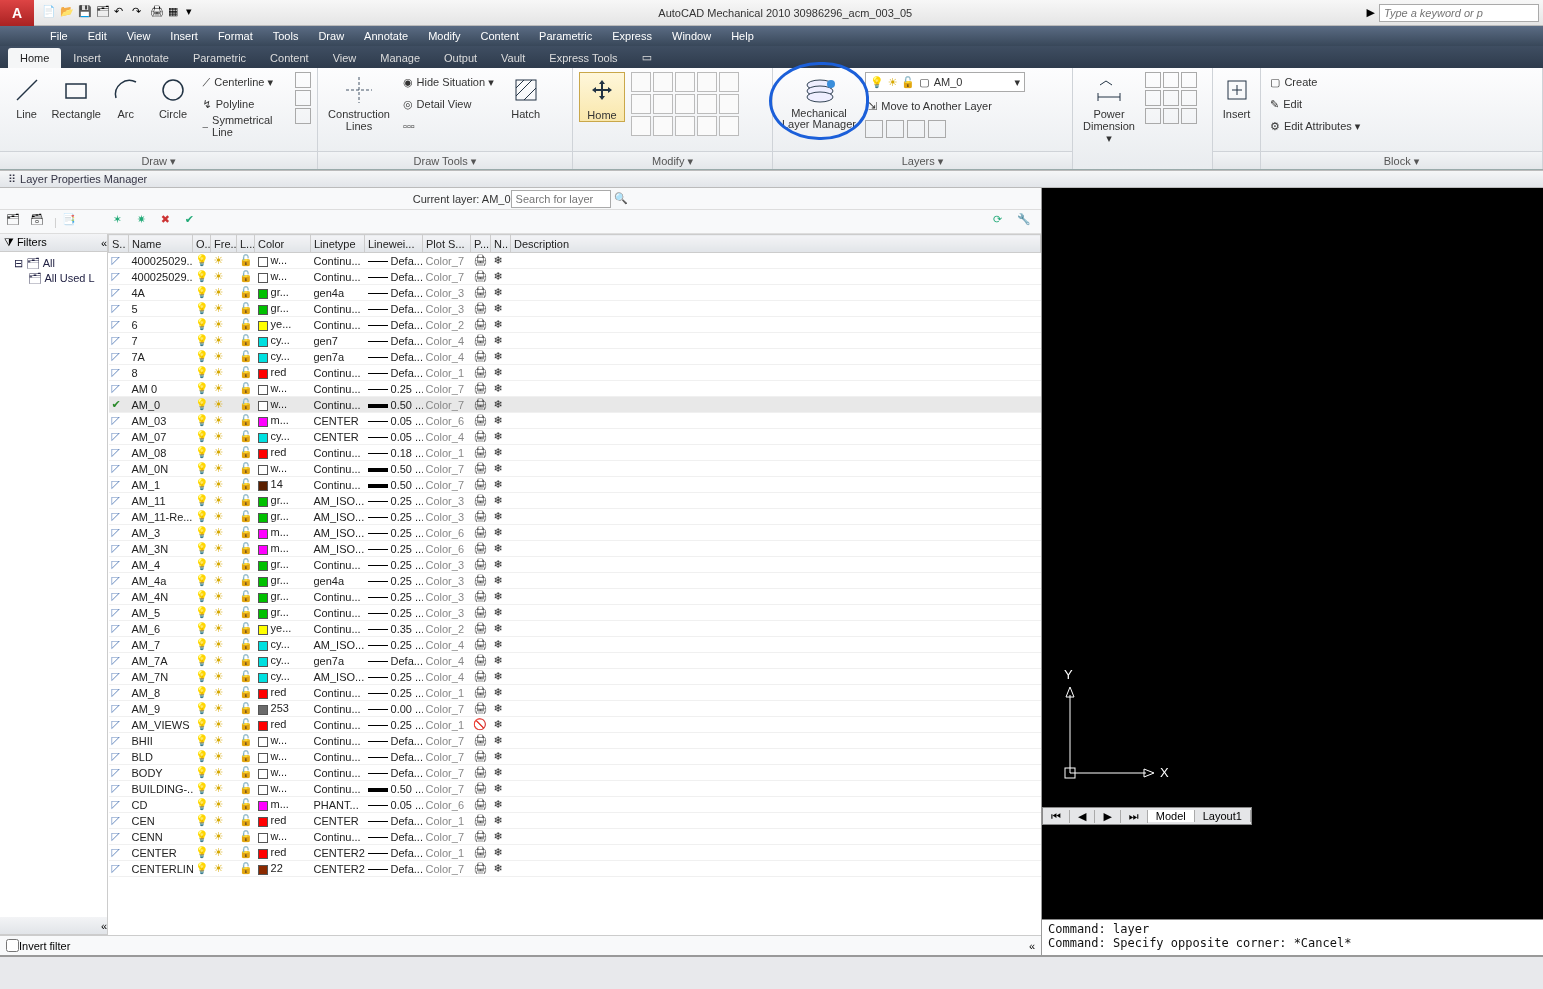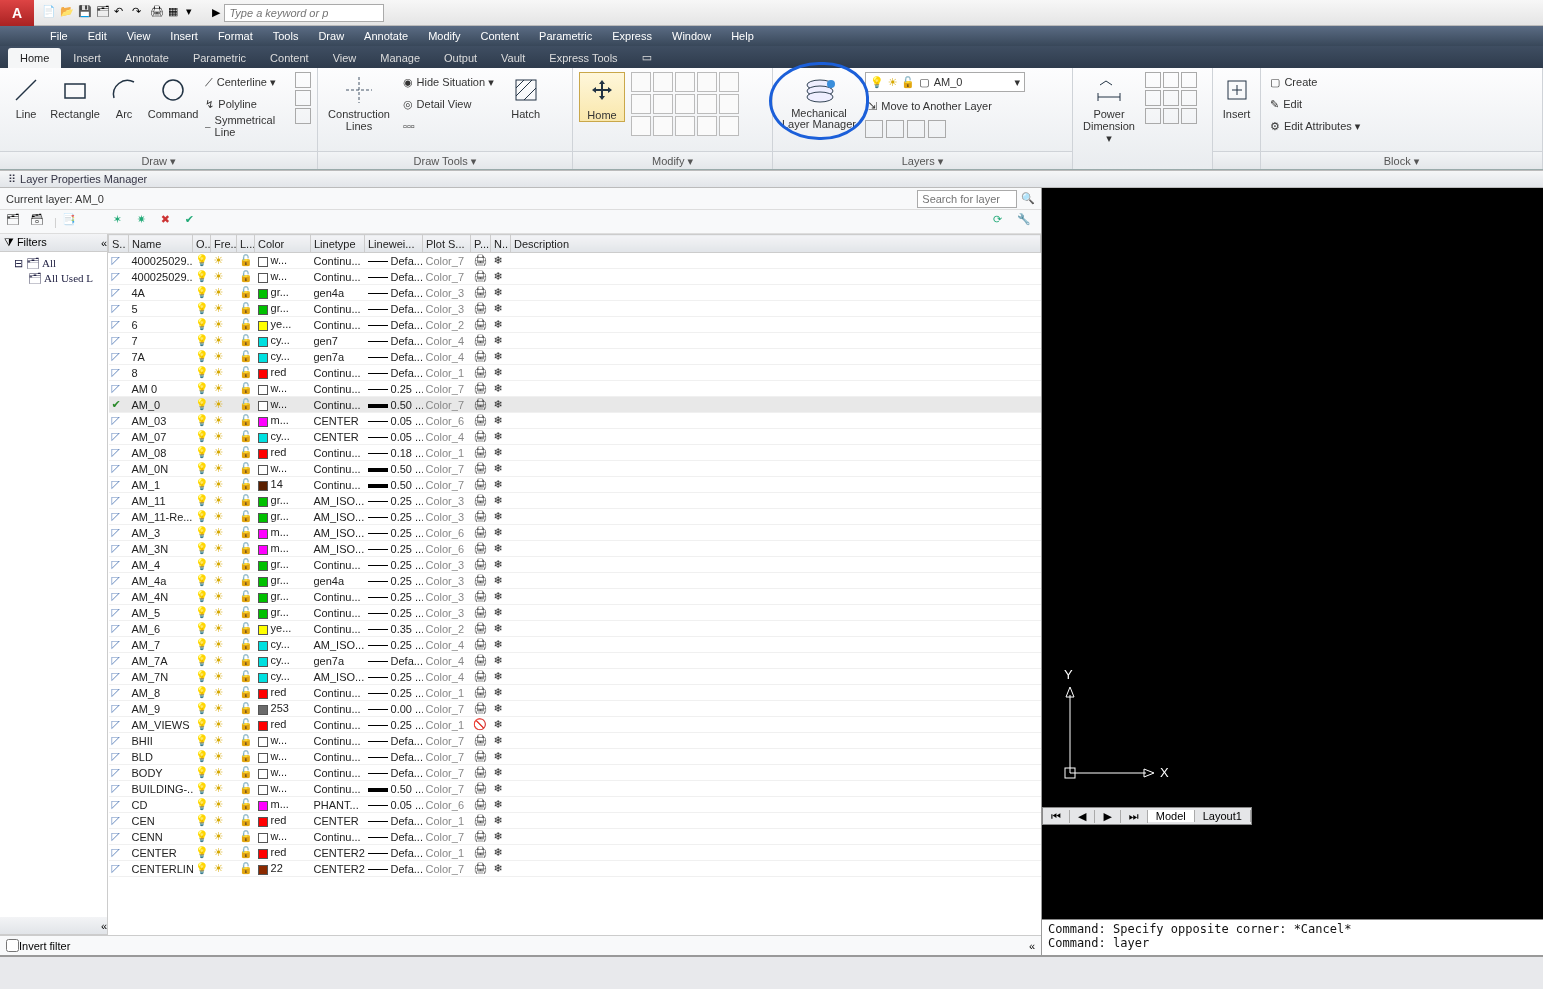--- a/index.html
+++ b/index.html
@@ -25,29 +25,29 @@
 .col { display:flex; flex-direction:column; gap:2px; }
 .grid3 { display:grid; grid-template-columns:repeat(5,20px); grid-auto-rows:20px; gap:2px; }
 .grid3 div { width:20px; height:20px; border:1px solid #bbb; background:#fafafa; }
 .highlighted { position:relative; }
 .highlighted::after { content:""; position:absolute; left:-10px; top:-10px; right:-10px; bottom:-10px; border:3px solid #1b5fd9; border-radius:50% 45% 48% 50%; pointer-events:none; }
 .move-btn { background:linear-gradient(#fff7db,#f9e7ab); border:1px solid #c9a74a; }
 
 .lpm-title { height:18px; background:linear-gradient(#f5f6f7,#e2e5e9); border-top:1px solid #bbb; border-bottom:1px solid #bbb; display:flex; align-items:center; padding-left:8px; color:#334; font-size:11px; }
 .lpm-area { display:flex; height: calc(989px - 26px - 20px - 22px - 102px - 18px - 34px); }
 .lpm-left { width:1042px; display:flex; flex-direction:column; border-right:1px solid #999; }
-.lpm-row1 { height:22px; display:flex; align-items:center; justify-content:space-between; padding:0 6px; background:#f8f9fa; border-bottom:1px solid #ddd; font-size:11px; color:#333; }
+.lpm-row1 { height:22px; display:flex; align-items:center; justify-content:center; padding:0 6px; background:#f8f9fa; border-bottom:1px solid #ddd; font-size:11px; color:#333; }
 .lpm-row1 input { width:100px; height:18px; border:1px solid #aaa; font-size:11px; padding:0 4px; }
 .lpm-row2 { height:24px; display:flex; align-items:center; padding:0 6px; background:#f8f9fa; border-bottom:1px solid #ddd; gap:6px; }
 .lpm-row2 .sp { width:18px; height:18px; display:inline-block; }
 .lpm-body { flex:1; display:flex; overflow:hidden; }
 .filter-pane { width:108px; border-right:1px solid #ccc; background:#fff; display:flex; flex-direction:column; font-size:11px; }
 .filter-head { height:18px; background:linear-gradient(#f3f4f6,#e1e4e8); border-bottom:1px solid #ccc; display:flex; align-items:center; padding-left:4px; justify-content:space-between; }
 .filter-tree { padding:4px; color:#224; }
-.filter-tree div { padding:1px 0 1px 10px;font-family:Liberation Serif, serif; }
+.filter-tree div { padding:1px 0 1px 10px; }
 .layer-table { flex:1; background:#fff; position:relative; overflow:hidden; }
 .tbl { width:100%; border-collapse:collapse; font-size:11px; color:#222; table-layout:fixed; }
 .tbl th { background:linear-gradient(#f3f4f6,#e1e4e8); border:1px solid #ccc; height:18px; font-weight:normal; text-align:left; padding-left:3px; overflow:hidden; white-space:nowrap; }
 .tbl td { border-bottom:1px solid #f0f0f0; height:16px; padding:0 3px; overflow:hidden; white-space:nowrap; }
 .tbl tr.current td { background:#e8e8e8; }
 .swatch { display:inline-block; width:10px; height:10px; border:1px solid #555; vertical-align:middle; }
 .bulb { color:#cca26b; }
 .sun { color:#d6a800; }
 .lock { color:#5b6d86; }
 .lw-line { display:inline-block; width:20px; border-top:1px solid #000; vertical-align:middle; }
@@ -73,20 +73,21 @@
     <span>📄</span>
     <span>📂</span>
     <span>💾</span>
     <span>🗂</span>
     <span>↶</span>
     <span>↷</span>
     <span>🖨</span>
     <span>▦</span>
     <span>▾</span>
   </div>
+  <div class="title-text">AutoCAD Mechanical 2010     30986296_acm_003_05</div>
   <span style="padding:0 4px;">▶</span>
   <input class="search-keyword" placeholder="Type a keyword or p" style="">
 </div>
 
 <div class="menubar">
   <span>File</span>
   <span>Edit</span>
   <span>View</span>
   <span>Insert</span>
   <span>Format</span>
@@ -142,21 +143,21 @@
             </svg>
           </div>
           <span>Arc</span>
         </div>
       <div class="btn-large">
           <div class="ico">
             <svg width="28" height="28">
               <circle cx="14" cy="14" r="10" fill="none" stroke="#234" stroke-width="1.5"></circle>
             </svg>
           </div>
-          <span>Command</span>
+          <span>Circle</span>
         </div>
       <div class="col">
         <div class="btn-small">
             <span>⟋</span>
             <span>Centerline ▾</span>
           </div>
         <div class="btn-small">
             <span>↯</span>
             <span>Polyline</span>
           </div>
@@ -995,19 +996,19 @@
     </div>
     <div class="tabs-bottom">
       <span>⏮</span>
       <span>◀</span>
       <span>▶</span>
       <span>⏭</span>
       <span class="active">Model</span>
       <span>Layout1</span>
     </div>
     <div class="cmdline-wrap">
+      <div>Command: layer</div>
       <div>Command: Specify opposite corner: *Cancel*</div>
-      <div>Command: layer</div>
     </div>
   </div>
 </div>
 
 <div class="cmdline-box"></div>
 
 </body></html>

